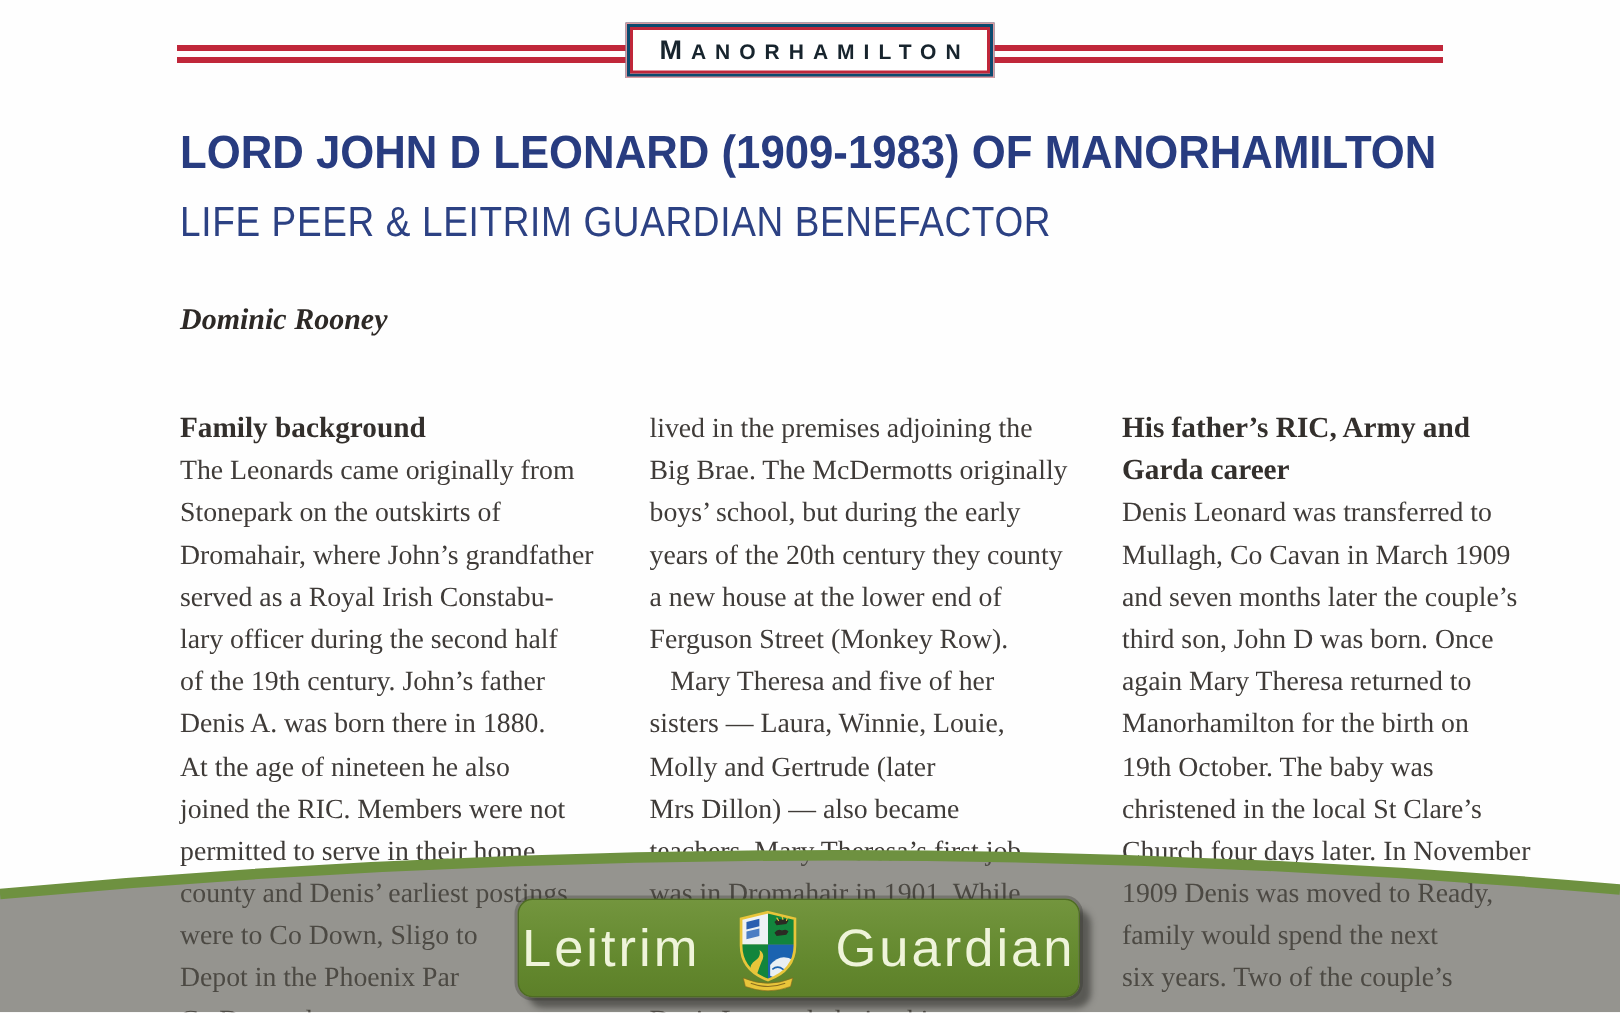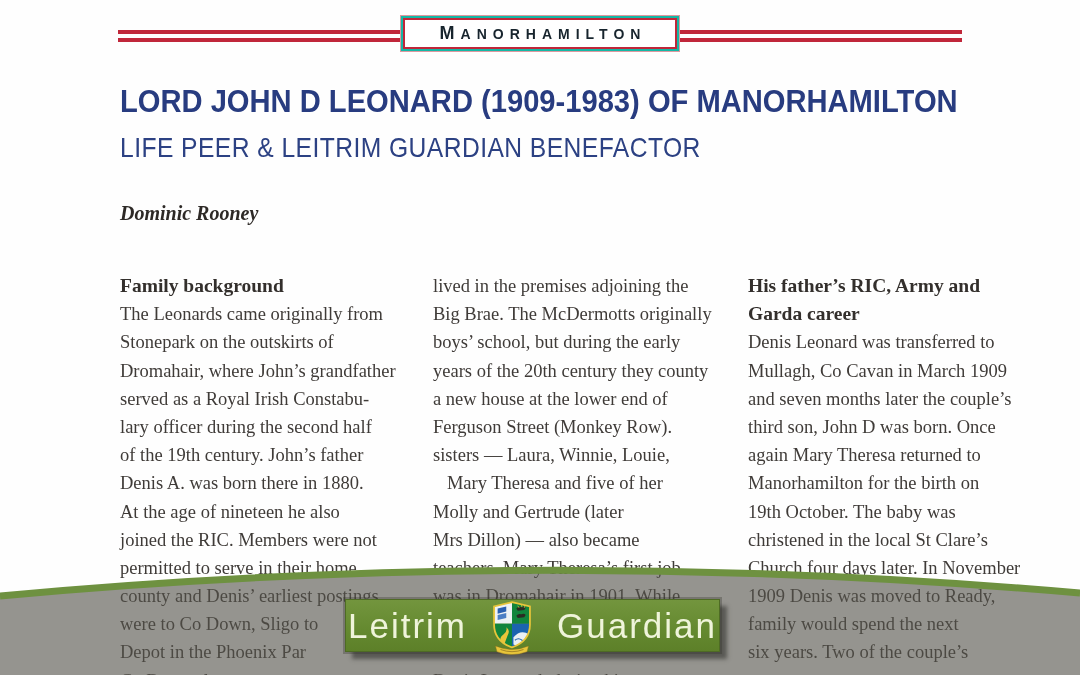--- a/index.html
+++ b/index.html
@@ -9,21 +9,21 @@
     font-family:"Liberation Serif", serif;
   }
 
   
   .rule-double{
     position:absolute; left:118px; top:30px; width:844px; height:12px;
     background:linear-gradient(#c0273a 0,#c0273a 4px,#fefefe 4px,#fefefe 8px,#c0273a 8px,#c0273a 12px);
   }
   .section-box{
     position:absolute; left:50%; top:15px; transform:translateX(-50%);
-    width:280px; height:37px; background:#14b8a6;
+    width:246px; height:37px; background:#0c4a6e;
     border:1px solid #dd99a0; padding:2px; box-sizing:border-box;
   }
   .section-box-inner{
     width:100%; height:100%; box-sizing:border-box;
     border:2px solid #c0273a; background:#fff;
     display:flex; align-items:center; justify-content:center;
   }
   .section-label{
     font-family:"Liberation Sans", sans-serif;
     font-size:14px; font-weight:700; letter-spacing:6px;
@@ -68,22 +68,22 @@
   .col1{ left:120px; }
   .col2{ left:433px; }
   .col3{ left:748px; }
 
   
   .overlay-svg{
     position:absolute; left:0; top:0; width:1080px; height:675px;
     z-index:5; pointer-events:none;
   }
   .logo-plaque{
-    position:absolute; left:345px; top:599px; width:375px; height:53px;
-    z-index:6; border-radius:0;
+    position:absolute; left:345px; top:599px; width:375px; height:66px;
+    z-index:6; border-radius:10px;
     background:linear-gradient(#73953e,#64892f 60%,#5d8029);
     border:1px solid #4e6b24;
     box-shadow:0 0 0 2px rgba(45,45,40,.30), 7px 7px 4px rgba(40,40,36,.55);
     display:flex; align-items:center; justify-content:center; gap:12px;
     box-sizing:border-box;
   }
   .logo-text{
     font-family:"Liberation Sans", sans-serif;
     font-size:35px; font-weight:400; color:#eff4da; letter-spacing:2px;
     line-height:1; white-space:nowrap;
@@ -129,22 +129,22 @@
   </div>
 
   <div class="col col2">
     <div class="col-body">
         <div class="line">lived in the premises adjoining the</div>
         <div class="line">Big Brae. The McDermotts originally</div>
         <div class="line">boys’ school, but during the early</div>
         <div class="line">years of the 20th century they county</div>
         <div class="line">a new house at the lower end of</div>
         <div class="line">Ferguson Street (Monkey Row).</div>
+        <div class="line">   Mary Theresa and five of her</div>
         <div class="line">sisters — Laura, Winnie, Louie,</div>
-        <div class="line">   Mary Theresa and five of her</div>
         <div class="line">Molly and Gertrude (later</div>
         <div class="line">Mrs Dillon) — also became</div>
         <div class="line">teachers. Mary Theresa’s first job</div>
         <div class="line">was in Dromahair in 1901. While</div>
         <div class="line"></div>
         <div class="line"></div>
         <div class="line">Denis Leonard, during his many</div>
       </div>
   </div>
 

